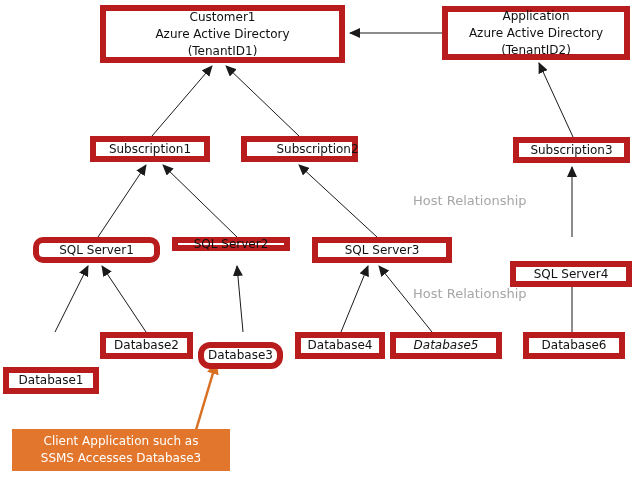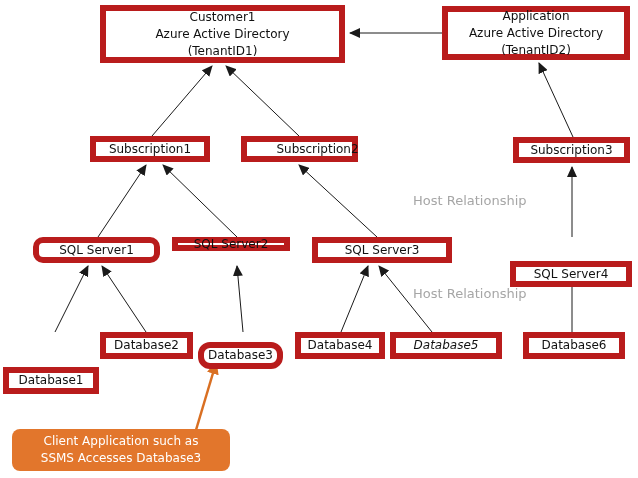--- a/index.html
+++ b/index.html
@@ -47,21 +47,20 @@
     background: #e2762c;
     color: #ffffff;
     display: flex;
     flex-direction: column;
     align-items: center;
     justify-content: center;
     text-align: right;
     font-size: 12px;
     line-height: 17px;
     white-space: nowrap;
-    border-radius: 8px;
   }
 </style>
 </head>
 <body>
 
 <div id="canvas">
 
   <svg id="edges" width="638" height="478" viewBox="0 0 638 478">
     <defs>
       <marker id="arrow-black" markerUnits="userSpaceOnUse" markerWidth="12" markerHeight="10" refX="10" refY="5" orient="auto">

